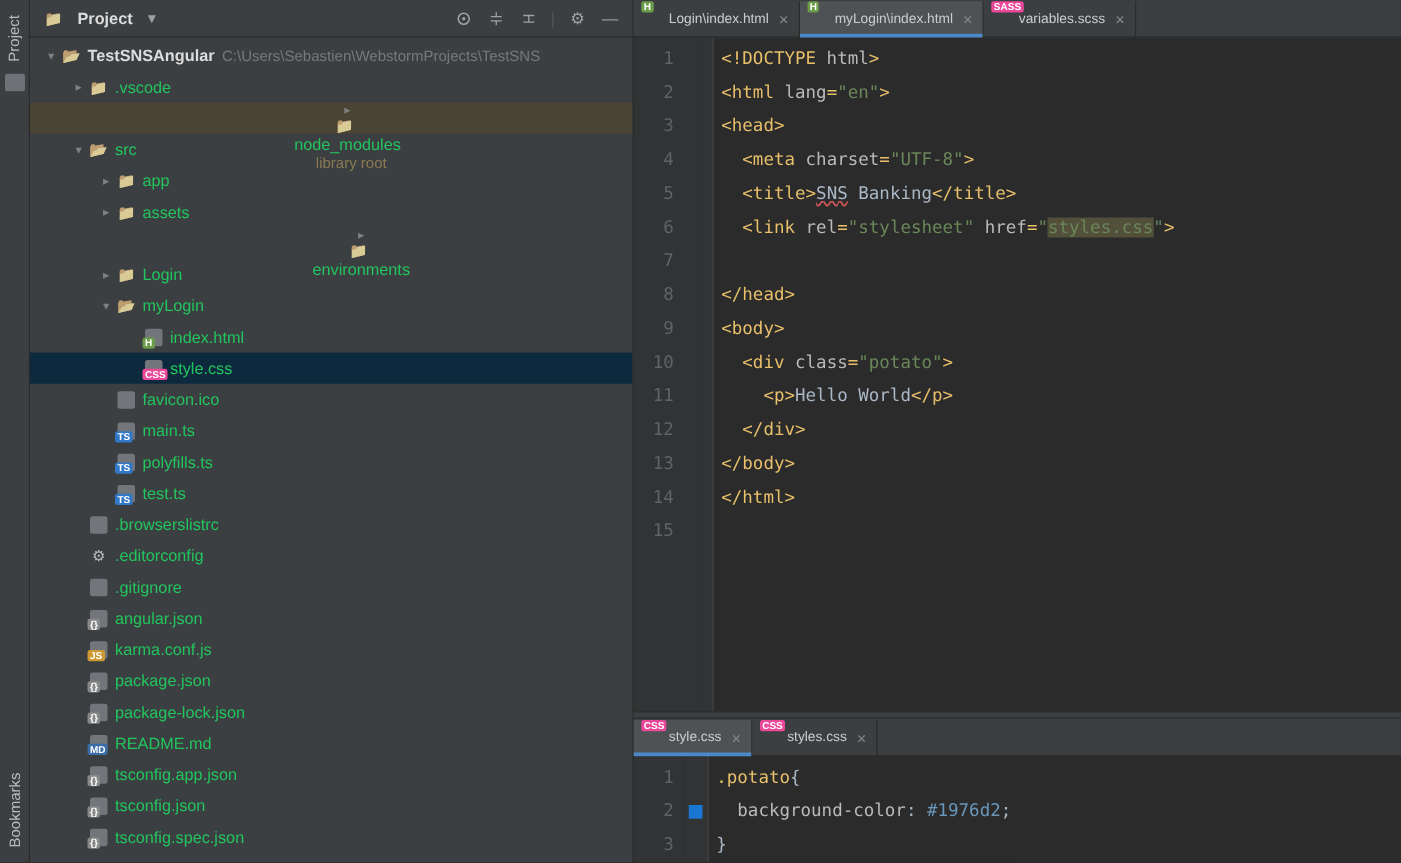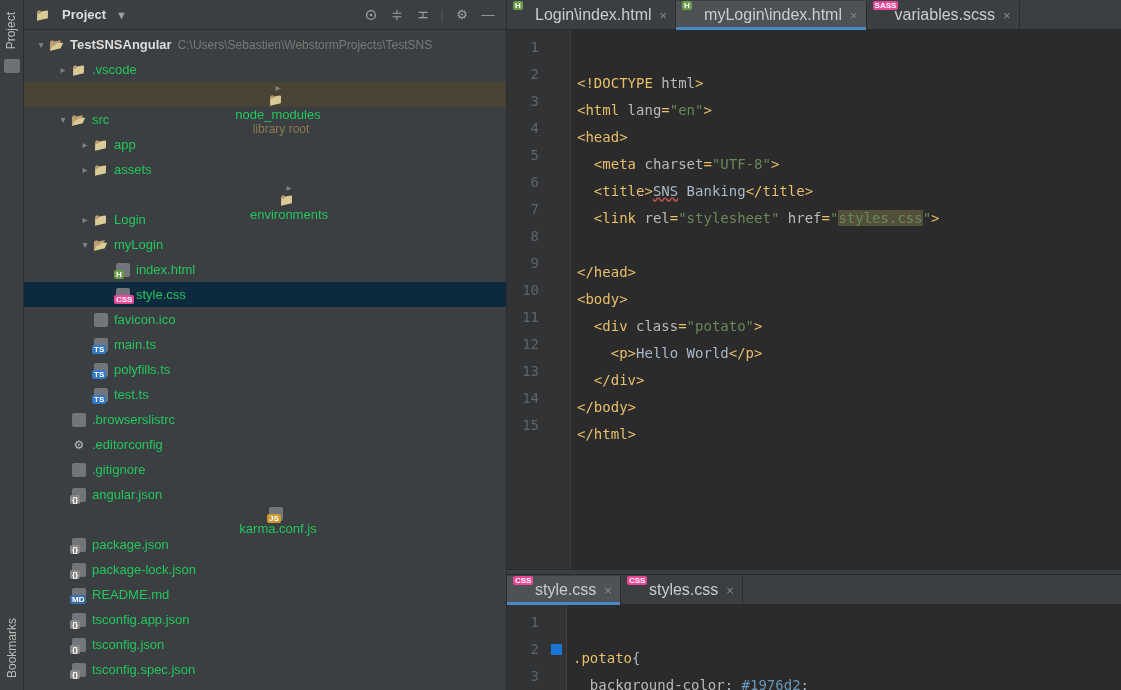--- a/index.html
+++ b/index.html
@@ -35,28 +35,28 @@
   .badge-json{ background:#888;}
   .fname { color:#22c55e; }
   .fname.bold { font-weight:600; color:#ddd;}
   .fpath { color:#787878; margin-left:6px; font-size:12px;text-align:center;}
   .libroot { color:#8a7a52; margin-left:6px; font-size:12px;}
   .editor-area { flex:1; display:flex; flex-direction:column; background:#2b2b2b;}
   .tab-bar { height:30px; background:#3c3f41; display:flex; align-items:flex-end; border-bottom:1px solid #2b2b2b;}
   .tab { height:28px; padding:0 8px; display:flex; align-items:center; gap:6px; border-right:1px solid #2b2b2b; cursor:pointer; position:relative;}
   .tab.active { background:#4e5254; }
   .tab.active::after { content:""; position:absolute; bottom:-1px; left:0; right:0; height:3px; background:#4a88c7;}
-  .tab-label { color:#ccc; font-size:16px;}
+  .tab-label { color:#ccc; font-size:11px;}
   .tab-close { color:#888; font-size:13px; margin-left:2px;}
   .tab-ico { width:14px; height:14px; position:relative;}
   .tab-ico .file-generic{width:14px;height:14px;}
   .code-pane { flex:1; display:flex; font-family:Consolas,monospace; font-size:14px; line-height:27px; overflow:hidden;}
   .gutter-col { width:50px; text-align:right; color:#606366; padding-right:18px; padding-top:4px; background:#313335; user-select:none;}
   .gutter-fold { width:14px; background:#313335; border-right:1px solid #414141; position:relative;}
-  .code-col { flex:1; padding-top:4px; padding-left:6px; white-space:pre; color:#a9b7c6;margin-top:36px;}
+  .code-col { flex:1; padding-top:4px; padding-left:6px; white-space:pre; color:#a9b7c6;}
   .kw-tag { color:#e8bf6a; }
   .kw-attr { color:#bababa; }
   .kw-str { color:#6a8759; }
   .kw-punc { color:#e8bf6a; }
   .hl-warn { background:#52503a;}
   .err-underline { text-decoration: underline wavy #cc5555;}
   .splitter { height:6px; background:#3c3f41; border-top:1px solid #2b2b2b; border-bottom:1px solid #2b2b2b; cursor:row-resize;}
   .lower-editor { height:115px; display:flex; flex-direction:column; background:#2b2b2b;}
   .css-code .kw-sel{color:#e8bf6a;}
   .css-code .kw-prop{color:#bababa;}
@@ -224,21 +224,21 @@
       </div>
       <div class="row" style="padding-left: 32px;">
         <span class="arrow none"></span>
         <span class="ficon">
           <span class="file-generic">
             <span class="file-badge badge-json">{}</span>
           </span>
         </span>
         <span class="fname">angular.json</span>
       </div>
-      <div class="row" style="padding-left: 32px; flex-direction: column;">
+      <div class="row" style="padding-left: 32px;">
         <span class="arrow none"></span>
         <span class="ficon">
           <span class="file-generic">
             <span class="file-badge badge-js">JS</span>
           </span>
         </span>
         <span class="fname">karma.conf.js</span>
       </div>
       <div class="row" style="padding-left: 32px;">
         <span class="arrow none"></span>

